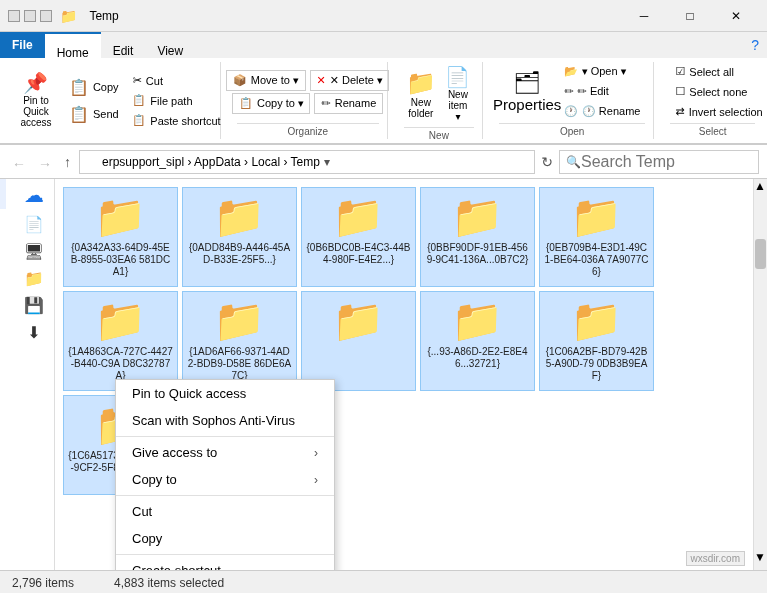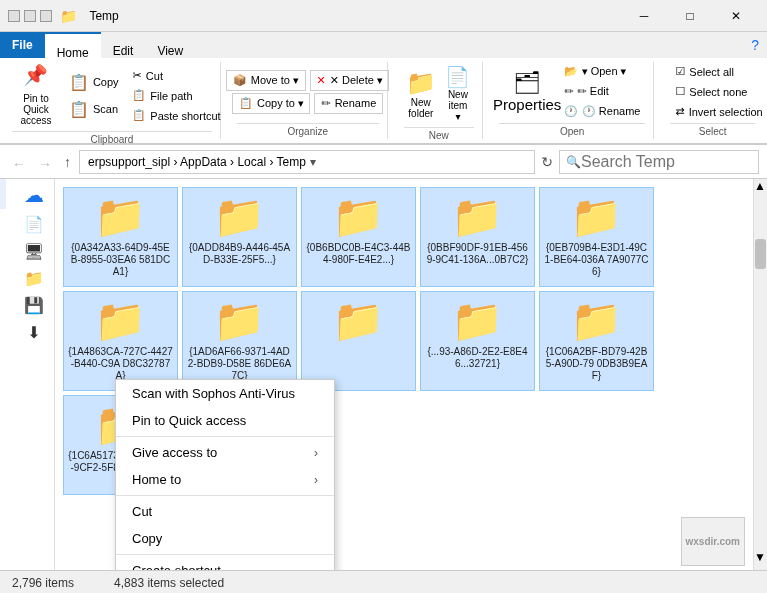--- a/index.html
+++ b/index.html
@@ -39,21 +39,21 @@
     .ribbon-group-items { display: flex; gap: 4px; flex: 1; align-items: center; }
     .ribbon-group-label { font-size: 10px; color: #555; text-align: center; padding: 2px 0; border-top: 1px solid #ddd; margin-top: 2px; }
 
     .ribbon-btn {
       display: flex; flex-direction: column; align-items: center;
       padding: 2px 4px; cursor: pointer; min-width: 32px;
       border: 1px solid transparent; font-size: 10px;
       background: transparent;
     }
     .ribbon-btn .icon { font-size: 20px; line-height: 1; }
-    .ribbon-btn .label { font-size: 10px; margin-top: 8px; text-align: center; }
+    .ribbon-btn .label { font-size: 10px; margin-top: 2px; text-align: center; }
 
     .ribbon-small-btns { display: flex; flex-direction: column; gap: 1px; }
     .ribbon-small-btn {
       display: flex; align-items: center; gap: 4px;
       padding: 2px 4px; cursor: pointer; font-size: 11px;
       border: 1px solid transparent; background: transparent; white-space: nowrap;
     }
 
     
     .address-bar {
@@ -62,21 +62,21 @@
       display: flex;
       align-items: center;
       padding: 0 8px;
       gap: 4px;
       border-bottom: 1px solid #ccc;
     }
     .nav-btn { background: none; border: none; cursor: pointer; font-size: 14px; padding: 2px 4px; color: #555; }
     .nav-btn:disabled { color: #bbb; cursor: default; }
     .breadcrumb-bar {
       flex: 1; height: 24px; border: 1px solid #ccc; display: flex;
-      align-items: center; padding: 0 8px; background: white; font-size: 12px;
+      align-items: center; padding: 0 22px; background: white; font-size: 12px;
     }
     .search-box {
       width: 200px; height: 24px; border: 1px solid #ccc;
       display: flex; align-items: center; padding: 0 6px; background: white;
     }
     .search-box input { border: none; outline: none; font-size: 16px; width: 100%; background: transparent; }
     .search-icon { color: #888; font-size: 12px; }
     .refresh-btn { background: none; border: none; cursor: pointer; font-size: 14px; padding: 2px; color: #555; }
 
     
@@ -177,39 +177,38 @@
           <span class="icon">📌</span>
           <span class="label" style="font-size:10px;line-height:1.1;">Pin to Quick<br>access</span>
         </button>
         <div style="display:flex;flex-direction:column;gap:2px;">
           <button class="ribbon-btn" style="flex-direction:row;gap:4px;">
             <span style="font-size:16px;">📋</span>
             <span style="font-size:11px;">Copy</span>
           </button>
           <button class="ribbon-btn" style="flex-direction:row;gap:4px;">
             <span style="font-size:16px;">📋</span>
-            <span style="font-size:11px;">Scan</span>
+            <span style="font-size:11px;">Send</span>
           </button>
         </div>
         <div class="ribbon-small-btns">
           <button class="ribbon-small-btn">
             <span>✂</span>
             <span>Cut</span>
           </button>
           <button class="ribbon-small-btn">
             <span>📋</span>
             <span>File path</span>
           </button>
           <button class="ribbon-small-btn">
             <span>📋</span>
             <span>Paste shortcut</span>
           </button>
         </div>
       </div>
-      <div class="ribbon-group-label">Clipboard</div>
     </div>
 
     <div class="ribbon-group">
       <div class="ribbon-group-items" style="flex-direction:column;gap:2px;justify-content:center;">
         <div style="display:flex;gap:4px;">
           <button class="ribbon-small-btn" style="border:1px solid #ccc;padding:3px 6px;">
             <span>📦</span>
             <span>Move to ▾</span>
           </button>
           <button class="ribbon-small-btn" style="border:1px solid #ccc;padding:3px 6px;">
@@ -381,49 +380,49 @@
         <span class="folder-name">{1C6A5173-44D4-49B8-9CF2-5F8D 40FD33FC}</span>
       </div>
       <div class="file-item selected">
         <span class="folder-icon">📁</span>
         <span class="folder-name"></span>
       </div>
     </div>
 
     <div class="context-menu">
       <div class="ctx-item">
+        <span>Pin to Quick access</span>
+      </div>
+      <div class="ctx-item">
         <span>Scan with Sophos Anti-Virus</span>
-      </div>
-      <div class="ctx-item">
-        <span>Pin to Quick access</span>
       </div>
       <div class="ctx-separator"></div>
       <div class="ctx-item">
         <span>Give access to</span>
         <span class="ctx-arrow">›</span>
       </div>
       <div class="ctx-item">
-        <span>Home to</span>
+        <span>Copy to</span>
         <span class="ctx-arrow">›</span>
       </div>
       <div class="ctx-separator"></div>
       <div class="ctx-item">
         <span>Cut</span>
       </div>
       <div class="ctx-item">
         <span>Copy</span>
       </div>
       <div class="ctx-separator"></div>
       <div class="ctx-item">
         <span>Create shortcut</span>
       </div>
 
     </div>
 
-    <div style="position:absolute;bottom:4px;right:8px;font-size:10px;color:#999;background:#f0f0f0;padding:18px 4px;border:1px solid #ccc;font-weight:bold;">wxsdir.com</div>
+    <div style="position:absolute;bottom:4px;right:8px;font-size:10px;color:#999;background:#f0f0f0;padding:1px 4px;border:1px solid #ccc;">wxsdir.com</div>
   </div>
 
   <div class="scroll-sidebar">
     <div style="height:20px;">▲</div>
     <div class="scroll-thumb"></div>
     <div style="margin-top:auto;height:20px;">▼</div>
   </div>
 </div>
 
 <div class="status-bar">

